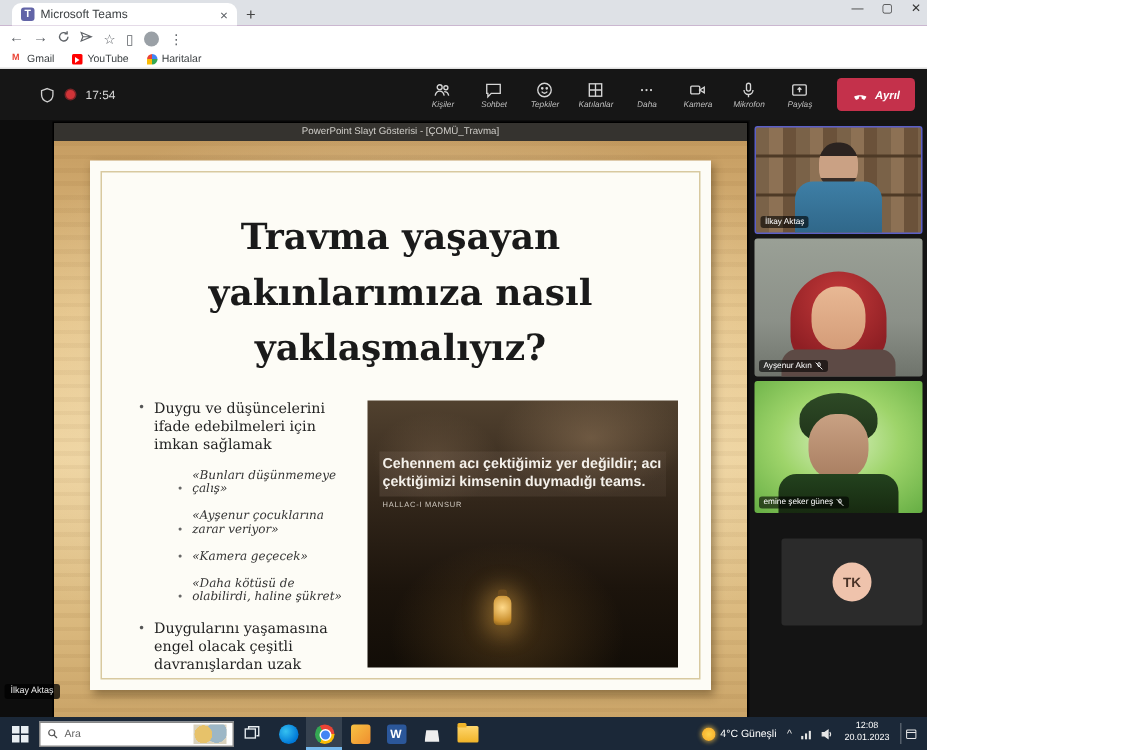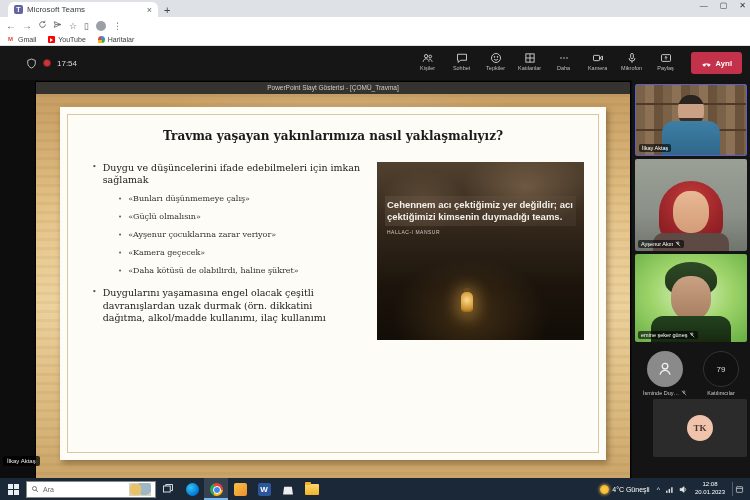--- a/index.html
+++ b/index.html
@@ -1,18 +1,18 @@
 <!DOCTYPE html>
 <html><head>
 <meta charset="utf-8">
 <style>
   * { margin:0; padding:0; box-sizing:border-box; }
   html,body { width:750px; height:500px; overflow:hidden; }
   body { font-family:"Liberation Sans", sans-serif; }
-  .screen { position:relative; width:750px; height:500px; background:#701a75; overflow:hidden; }
+  .screen { position:relative; width:618px; height:500px; background:#701a75; overflow:hidden; }
 
   
   .tabstrip { height:17px; background:#dee1e6; display:flex; align-items:flex-end; position:relative; }
   .tab { display:flex; align-items:center; gap:4px; background:#fff; border-radius:6px 6px 0 0; height:15px; width:150px; margin-left:8px; padding:0 6px; font-size:8px; color:#3c4043; }
   .tab .favicon { width:9px; height:9px; background:#6264a7; border-radius:2px; color:#fff; font-size:7px; line-height:9px; text-align:center; font-weight:bold; flex:0 0 auto; }
   .tab .tab-title { flex:1; overflow:hidden; white-space:nowrap; }
   .tab .tab-close { color:#5f6368; font-size:9px; }
   .newtab { font-size:11px; color:#444; margin:0 0 1px 6px; }
   .wincontrols { position:absolute; right:4px; top:1px; display:flex; gap:12px; color:#333; font-size:8px; }
   .addrbar { height:17px; background:#fff; display:flex; align-items:center; padding:0 6px; gap:6px; }
@@ -26,44 +26,44 @@
   .gmail-ic { background:linear-gradient(90deg,#ea4335 50%,#ea4335 50%); color:#ea4335; font-size:6px; font-weight:bold; background:none; }
   .yt-ic { background:#ff0000; position:relative; }
   .yt-ic::after { content:""; position:absolute; left:2px; top:1.5px; border-left:3px solid #fff; border-top:2px solid transparent; border-bottom:2px solid transparent; }
   .map-ic { background:conic-gradient(#4285f4 0 25%, #34a853 25% 50%, #fbbc05 50% 75%, #ea4335 75%); border-radius:50% 50% 50% 0; }
 
   
   .teams-topbar { height:34px; background:#161616; display:flex; align-items:center; padding:0 8px; color:#e6e6e6; }
   .tb-left { display:flex; align-items:center; gap:6px; margin-left:18px; }
   .rec-dot { width:8px; height:8px; border-radius:50%; background:#d13438; border:1.5px solid #7a2326; }
   .timer { font-size:8px; color:#d9d9d9; }
-  .tb-right { margin-left:auto; display:flex; align-items:flex-start; gap:4px; }
+  .tb-right { margin-left:auto; display:flex; align-items:center; gap:4px;font-style:italic; }
   .ctl { width:30px; display:flex; flex-direction:column; align-items:center; gap:1px; color:#d6d6d6; }
   .ctl svg { width:12px; height:12px; }
   .ctl .cl { font-size:5.5px; color:#bdbdbd; white-space:nowrap; overflow:hidden; max-width:30px; }
   .leave-btn { background:#c4314b; border-radius:3px; height:22px; display:flex; align-items:center; gap:4px; padding:0 10px; margin-left:6px; align-self:center; color:#fff; font-size:7.5px; font-weight:bold; }
   .leave-btn svg { width:11px; height:11px; }
 
   
   .stage { position:absolute; top:80px; left:0; right:0; bottom:22px; display:flex; background:#141414; }
   .share-area { position:relative; flex:1; background:#0d0d0d; }
   .pp-window { position:absolute; left:36px; right:2px; top:2px; bottom:0; display:flex; flex-direction:column; box-shadow:0 0 0 1px #000; }
   .pp-titlebar { height:12px; background:#35332f; color:#cfcdc8; font-size:6.5px; text-align:center; line-height:12px; overflow:hidden; white-space:nowrap; }
   .wood { flex:1; position:relative; background:
       radial-gradient(420px 260px at 50% 45%, rgba(255,245,220,.55), transparent 75%),
       repeating-linear-gradient(180deg, rgba(120,80,30,.07) 0 3px, rgba(255,255,255,0) 3px 9px),
       linear-gradient(180deg,#c69d62 0%, #e3c185 30%, #ecd09a 55%, #d9b77c 85%, #caa468 100%); }
   .slide { position:absolute; left:24px; right:24px; top:13px; bottom:18px; background:#fdfcf6; box-shadow:2px 3px 6px rgba(60,40,10,.45); padding:7px; }
   .slide-frame { width:100%; height:100%; border:1px solid #d8c9a0; padding:4px 10px; overflow:hidden; }
-  .slide-title { font-family:"DejaVu Serif", serif; font-weight:bold; color:#1a1a1a; font-size:12px; line-height:1.55; text-align:center; margin-top:8px; }
+  .slide-title { font-family:"DejaVu Serif", serif; font-weight:bold; color:#1a1a1a; font-size:24px; line-height:1.55; text-align:center; margin-top:20px; }
   .slide-cols { display:flex; margin-top:16px; gap:10px; }
   .bullets { flex:1; padding-left:14px; font-family:"DejaVu Serif", serif; color:#222; }
   .b-main { font-size:9.5px; line-height:1.3; display:flex; gap:6px; margin-bottom:8px; }
   .b-main::before { content:"•"; color:#555; font-size:8px; }
-  .b-sub { font-size:8px; color:#333; display:flex; gap:6px; margin:0 0 9px 26px;align-items:flex-end; }
+  .b-sub { font-size:8px; font-style:italic; color:#333; display:flex; gap:6px; margin:0 0 9px 26px;align-items:flex-end; }
   .b-sub::before { content:"•"; font-style:normal; color:#666; font-size:7px; }
   .b-main2 { margin-top:12px; max-width:245px; }
   .quote-img { position:relative; width:207px; height:178px; flex:0 0 auto; margin-right:4px; overflow:hidden; background:
       radial-gradient(90px 55px at 72% 14%, rgba(150,122,92,.5), transparent 70%),
       radial-gradient(60px 45px at 22% 22%, rgba(130,105,80,.4), transparent 70%),
       radial-gradient(120px 95px at 45% 88%, rgba(170,120,50,.28), transparent 65%),
       linear-gradient(180deg,#51412f 0%, #32261a 38%, #1c140c 70%, #120d07 100%); }
   .quote-text { margin:34px 8px 0; font-size:9.5px; font-weight:bold; color:#f4f0ea; line-height:1.3;
       background:linear-gradient(90deg, rgba(110,92,78,.35), rgba(110,92,78,.18)); padding:3px 2px; }
   .quote-author { margin:3px 10px 0; font-size:5px; letter-spacing:.5px; color:#cfc8bf; font-variant:small-caps; }
@@ -92,21 +92,21 @@
   .t3 .scarf { position:absolute; left:30px; top:8px; width:52px; height:34px; border-radius:50% 50% 40% 40%; background:linear-gradient(180deg,#2e4a26,#1f3319); }
   .t3 .face3 { position:absolute; left:36px; top:22px; width:40px; height:44px; border-radius:45%; background:linear-gradient(180deg,#c9a183,#a87d60); }
   .t3 .torso3 { position:absolute; left:16px; top:62px; width:80px; height:28px; background:linear-gradient(180deg,#23421e,#16280f); border-radius:12px 12px 0 0; }
   .avatar-row { display:flex; justify-content:space-around; align-items:flex-start; margin-top:6px; }
   .av-item { display:flex; flex-direction:column; align-items:center; gap:3px; }
   .av-circle { width:36px; height:36px; border-radius:50%; background:#8a8a8a; display:flex; align-items:center; justify-content:center; color:#e8e8e8; }
   .av-circle svg { width:18px; height:18px; }
   .count-circle { width:36px; height:36px; border-radius:50%; background:#111; border:1px solid #333; display:flex; align-items:center; justify-content:center; color:#ddd; font-size:8px; }
   .av-label { font-size:5.5px; color:#c9c9c9; display:flex; align-items:center; gap:2px; max-width:54px; white-space:nowrap; overflow:hidden; }
   .av-label svg { width:6px; height:6px; }
-  .self-tile { margin-left:18px; height:58px; background:#2b2b2b; border-radius:2px; display:flex; align-items:center; justify-content:center;font-family:Liberation Serif, serif; }
+  .self-tile { margin-top:14px; margin-left:18px; height:58px; background:#2b2b2b; border-radius:2px; display:flex; align-items:center; justify-content:center; }
   .self-initials { width:26px; height:26px; border-radius:50%; background:#efc3ac; color:#4a3328; font-size:9px; font-weight:bold; display:flex; align-items:center; justify-content:center; }
 
   
   .taskbar { position:absolute; left:0; right:0; bottom:0; height:22px; background:#1b2838; display:flex; align-items:center; color:#fff; }
   .start { width:26px; height:22px; display:flex; align-items:center; justify-content:center; }
   .win-logo { display:grid; grid-template-columns:5px 5px; grid-template-rows:5px 5px; gap:1px; }
   .win-logo span { background:#e8eef2; }
   .searchbox { width:130px; height:17px; background:#fff; border:1px solid #888; display:flex; align-items:center; gap:4px; padding:0 4px; color:#555; }
   .searchbox .ph { font-size:7px; color:#666; flex:1; }
   .search-art { width:22px; height:13px; background:radial-gradient(circle at 30% 50%, #e7c26a 0 35%, transparent 36%), radial-gradient(circle at 70% 40%, #9db7c6 0 40%, transparent 41%), #d9d2bd; }
@@ -273,23 +273,20 @@
               <div class="slide-title">Travma yaşayan yakınlarımıza nasıl yaklaşmalıyız?</div>
               <div class="slide-cols">
                 <div class="bullets">
                   <div class="b-main">
                       <span>Duygu ve düşüncelerini ifade edebilmeleri için imkan sağlamak</span>
                     </div>
                   <div class="b-sub">
                       <span>«Bunları düşünmemeye çalış»</span>
                     </div>
                   <div class="b-sub">
-                      <span>«Güçlü olmalısın»</span>
-                    </div>
-                  <div class="b-sub">
                       <span>«Ayşenur çocuklarına zarar veriyor»</span>
                     </div>
                   <div class="b-sub">
                       <span>«Kamera geçecek»</span>
                     </div>
                   <div class="b-sub">
                       <span>«Daha kötüsü de olabilirdi, haline şükret»</span>
                     </div>
                   <div class="b-main b-main2">
                       <span>Duygularını yaşamasına engel olacak çeşitli davranışlardan uzak durmak (örn. dikkatini dağıtma, alkol/madde kullanımı, ilaç kullanımı</span>
@@ -336,43 +333,20 @@
         <div class="torso3"></div>
         <div class="name-chip">
           <span>emine şeker güneş</span>
           <svg viewBox="0 0 16 16" fill="none" stroke="#fff" stroke-width="1.6">
               <rect x="6" y="2" width="4" height="7" rx="2"></rect>
               <path d="M2 2l12 12"></path>
             </svg>
         </div>
       </div>
 
-      <div class="avatar-row">
-        <div class="av-item">
-          <div class="av-circle">
-            <svg viewBox="0 0 16 16" fill="none" stroke="#f0f0f0" stroke-width="1.2">
-                <circle cx="8" cy="5.5" r="2.5"></circle>
-                <path d="M3.5 13c.8-2.6 2.5-3.8 4.5-3.8s3.7 1.2 4.5 3.8"></path>
-              </svg>
-          </div>
-          <div class="av-label">
-            <span>İsminde Duy…</span>
-            <svg viewBox="0 0 16 16" fill="none" stroke="#c9c9c9" stroke-width="1.6">
-                <rect x="6" y="2" width="4" height="7" rx="2"></rect>
-                <path d="M2 2l12 12"></path>
-              </svg>
-          </div>
-        </div>
-        <div class="av-item">
-          <div class="count-circle">79</div>
-          <div class="av-label">
-            <span>Katılımcılar</span>
-          </div>
-        </div>
-      </div>
 
       <div class="self-tile">
         <div class="self-initials">TK</div>
       </div>
     </div>
   </div>
 
   <div class="taskbar">
     <div class="start">
       <span class="win-logo">

